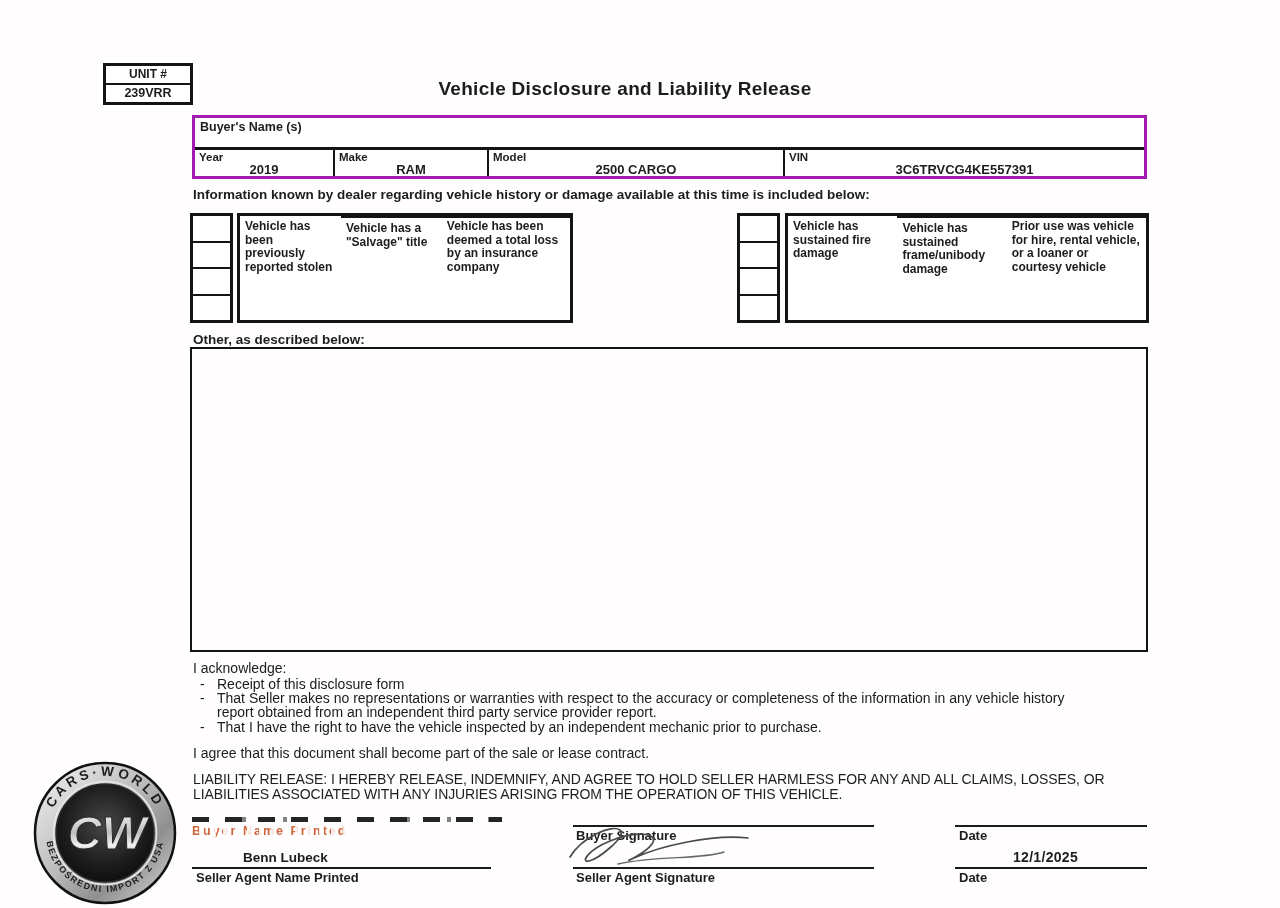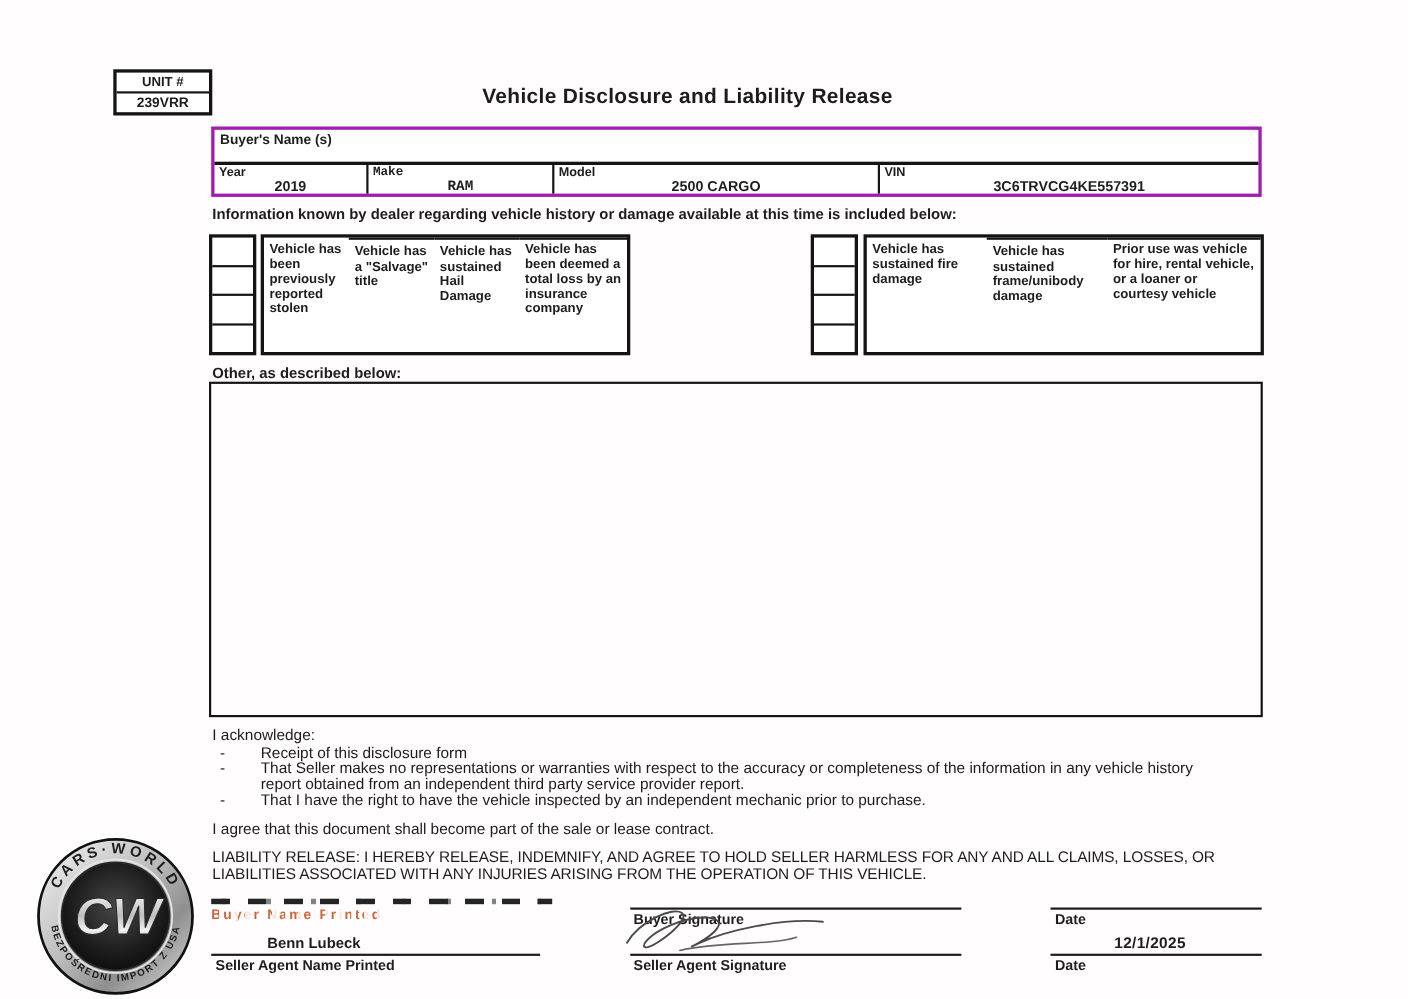--- a/index.html
+++ b/index.html
@@ -21,21 +21,21 @@
   
   .doc-title { left:340px; top:78px; width:570px; text-align:center;
     font-size:19px; font-weight:bold; letter-spacing:.3px; color:#1c1c1c; }
 
   
   .veh-table { left:192px; top:115px; width:955px; border:3px solid #a21caf; background:#fff; }
   .veh-table .name-row { height:29px; padding:2px 5px; font-weight:bold; font-size:12.5px; }
   .veh-table .field-row { display:flex; border-top:3px solid #141414; height:29px; }
   .veh-table .field { padding:1px 4px; overflow:hidden; }
   .veh-table .field + .field { border-left:2px solid #141414; }
-  .f-year { width:138px; } .f-make { width:169px;font-family:Liberation Mono, monospace; } .f-model { width:296px; } .f-vin { flex:1; }
+  .f-year { width:138px; } .f-make { width:154px; } .f-model { width:296px; } .f-vin { flex:1; }
   .field .lbl { font-weight:bold; font-size:11.5px; line-height:12px; }
   .field .val { text-align:center; font-weight:bold; font-size:13px; line-height:13px; }
 
   
   .info-line { left:193px; top:187px; width:980px; font-weight:bold; font-size:13.5px; }
 
   
   .chk-col { top:213px; width:43px; height:110px; border:3px solid #141414;
     display:flex; flex-direction:column; background:#fff; }
   .chk-col .chk { flex:1; }
@@ -52,21 +52,21 @@
 
   
   .other-label { left:193px; top:332px; font-weight:bold; font-size:13.5px; }
   .other-box { left:190px; top:347px; width:958px; height:305px; border:2px solid #141414; background:#fffdfe; }
 
   
   .ack { left:193px; top:662px; width:905px; font-size:14px; line-height:13.6px; color:#1b1b1b; }
   .ack .head { margin-bottom:2px; }
   .ack .item { display:flex; margin-top:1px; }
   .ack .dash { width:14px; padding-left:7px; flex:0 0 24px; }
-  .ack .txt { flex:1; line-height:13.8px;margin-left:20px; }
+  .ack .txt { flex:1; line-height:13.8px; }
   .agree-line { left:193px; top:745px; width:905px; font-size:14px; }
   .liability { left:193px; top:772px; width:915px; font-size:14px; line-height:14.5px; letter-spacing:-.1px; }
 
   
   .sig-line { border-top:2px solid #1b1b1b; height:0; }
   .sig-label { font-weight:bold; font-size:13px; }
   .sig-value { font-weight:bold; font-size:13.5px;margin-left:47px; }
   .date-value { font-weight:bold; font-size:14px; letter-spacing:.3px; }
 
   .redact { left:192px; top:817px; width:310px; }
@@ -125,21 +125,20 @@
 
 <div class="abs chk-col chk-left">
   <div class="chk"></div>
   <div class="chk"></div>
   <div class="chk"></div>
   <div class="chk"></div>
 </div>
 <div class="abs disc-table disc-left">
   <div class="row">Vehicle has been previously reported stolen</div>
   <div class="row">Vehicle has a "Salvage" title</div>
-  <div class="row">Vehicle has sustained Hail Damage</div>
   <div class="row tall">Vehicle has been deemed a total loss by an insurance company</div>
 </div>
 
 <div class="abs chk-col chk-right">
   <div class="chk"></div>
   <div class="chk"></div>
   <div class="chk"></div>
   <div class="chk"></div>
 </div>
 <div class="abs disc-table disc-right">

